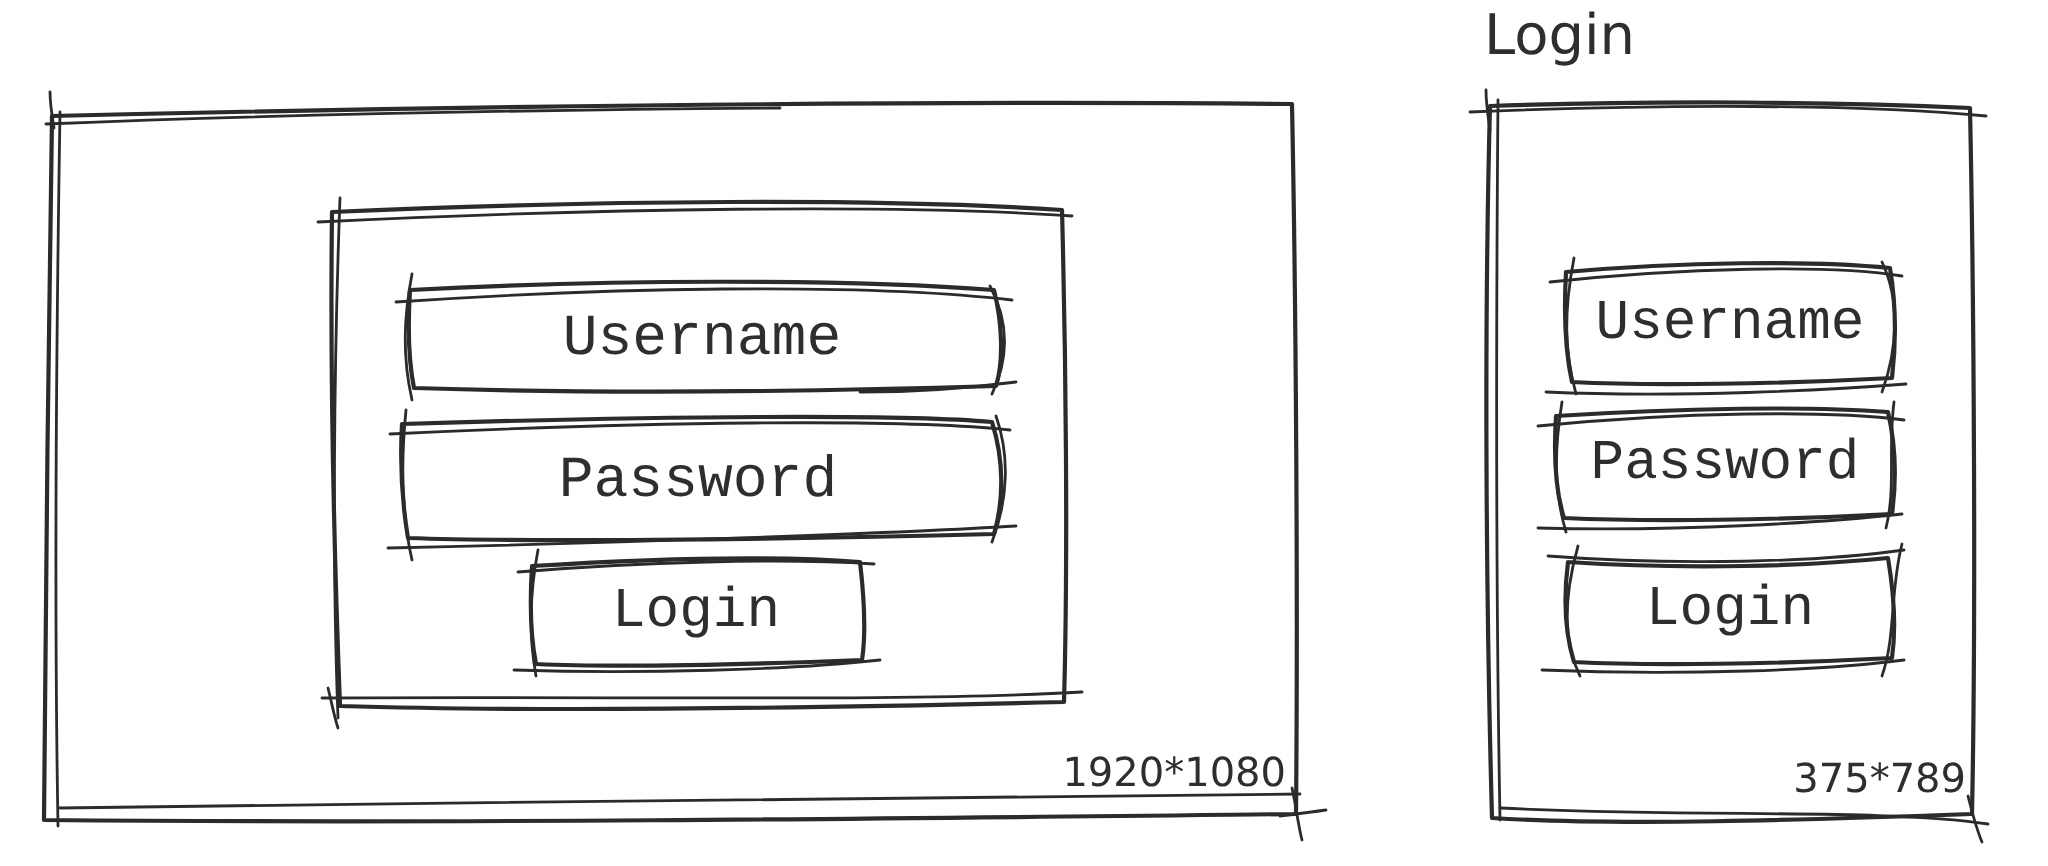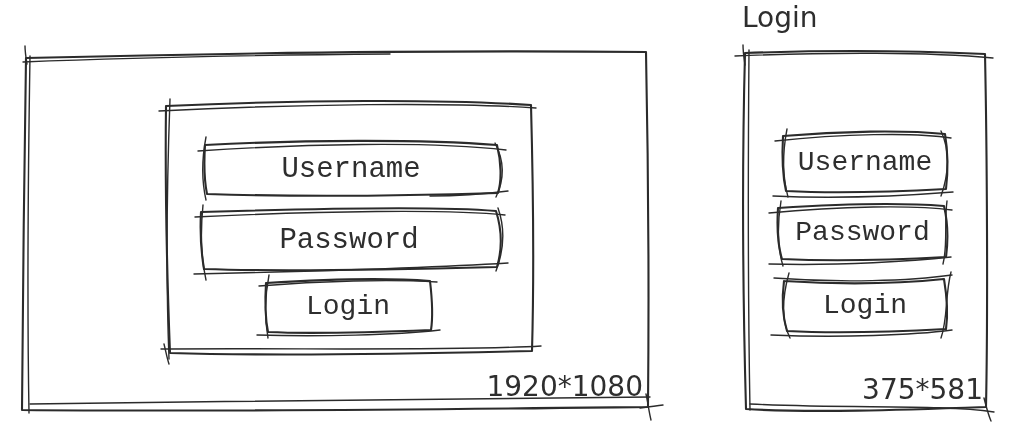--- a/index.html
+++ b/index.html
@@ -30,21 +30,21 @@
     position: absolute;
     display: flex;
     align-items: center;
     justify-content: center;
     color: #2e2e2e;
     white-space: nowrap;
   }
   .frame-title { font-size: 28px; line-height: 30px; justify-content: flex-start; }
   .field-label { font-size: 29px; }
   .field-label-sm { font-size: 28px; }
-  .res-label { font-size: 28px; justify-content: flex-end; }
+  .res-label { font-size: 20px; justify-content: flex-end; }
   .hit { position: absolute; font-family: Liberation Mono, monospace; }
 </style>
 </head>
 <body>
 
 <div class="canvas">
 
   <svg class="sketch-layer" viewBox="0 0 1024 433" xmlns="http://www.w3.org/2000/svg">
 
     <g>
@@ -144,15 +144,15 @@
   </div>
 
   <div class="hit" style="left:775px; top:205px; width:175px; height:55px;">
     <div class="txt field-label-sm" style="inset:0;">Password</div>
   </div>
 
   <div class="hit" style="left:780px; top:278px; width:170px; height:55px;">
     <div class="txt field-label-sm" style="inset:0;">Login</div>
   </div>
 
-  <div class="txt res-label" style="left:810px; top:374px; width:173px; height:30px;">375*581</div>
+  <div class="txt res-label" style="left:810px; top:374px; width:173px; height:30px;">375*789</div>
 
 </div>
 
 </body></html>

